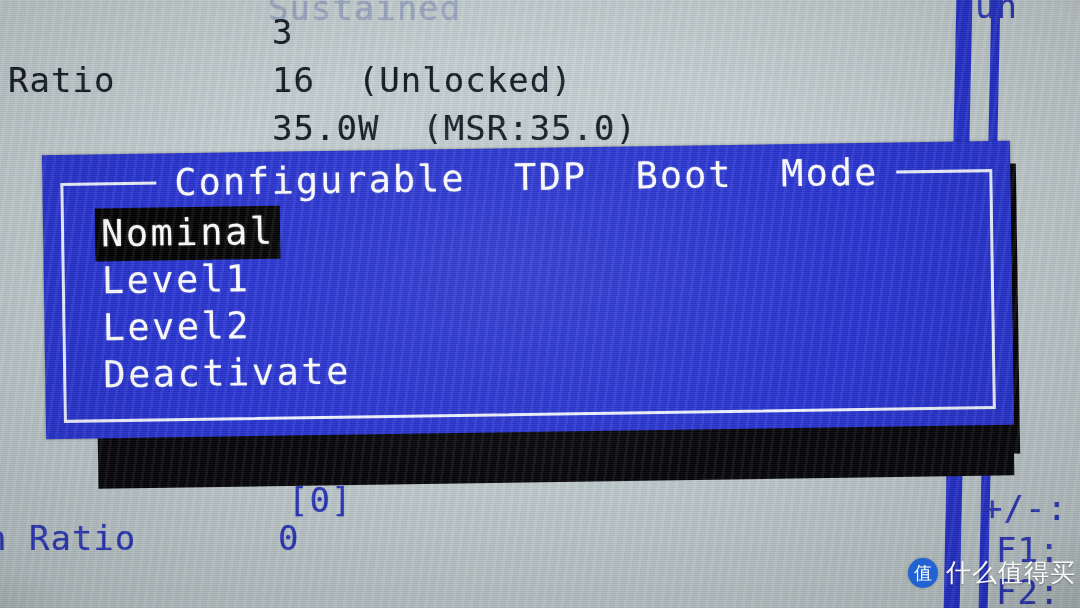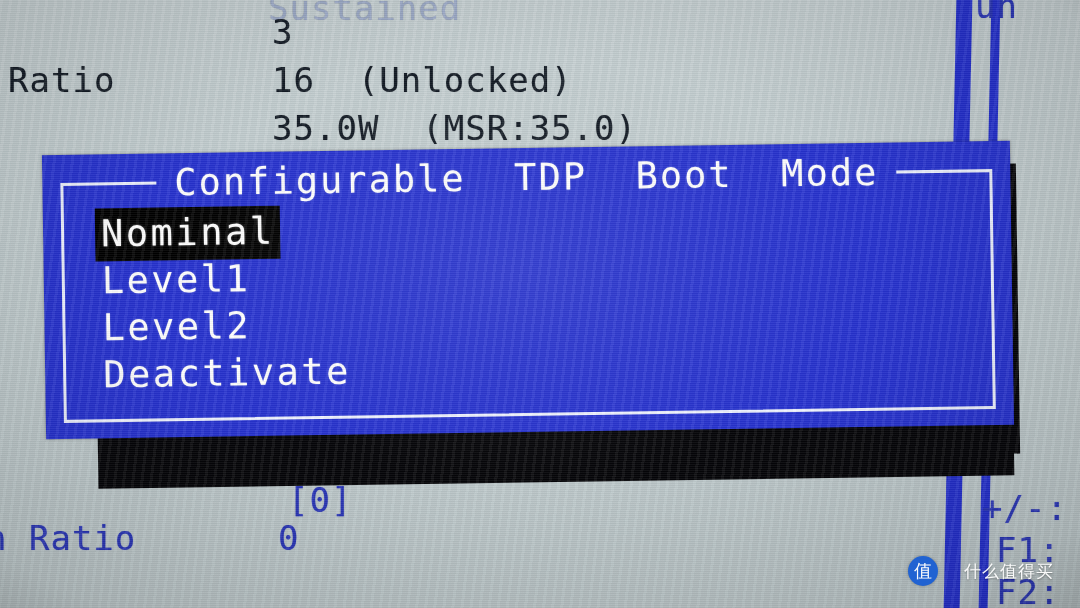--- a/index.html
+++ b/index.html
@@ -215,25 +215,24 @@
     background: #1a5fd4;
     color: #ffffff;
     font-size: 18px;
     line-height: 30px;
     text-align: center;
     font-family: "DejaVu Sans", sans-serif;
     box-shadow: 0 0 3px rgba(0,0,0,0.3);
   }
   #watermark-text {
     color: #ffffff;
-    font-size: 17px;
+    font-size: 25px;
     letter-spacing: 1px;
     font-family: "DejaVu Sans", sans-serif;
     text-shadow: 0 1px 2px rgba(0,0,0,0.35);
-    padding-left: 18px;
   }
 </style>
 </head>
 <body>
 
 <div id="screen">
 
   <div class="bios-bg"></div>
 
   <div class="bar" id="bar-r1"></div>

